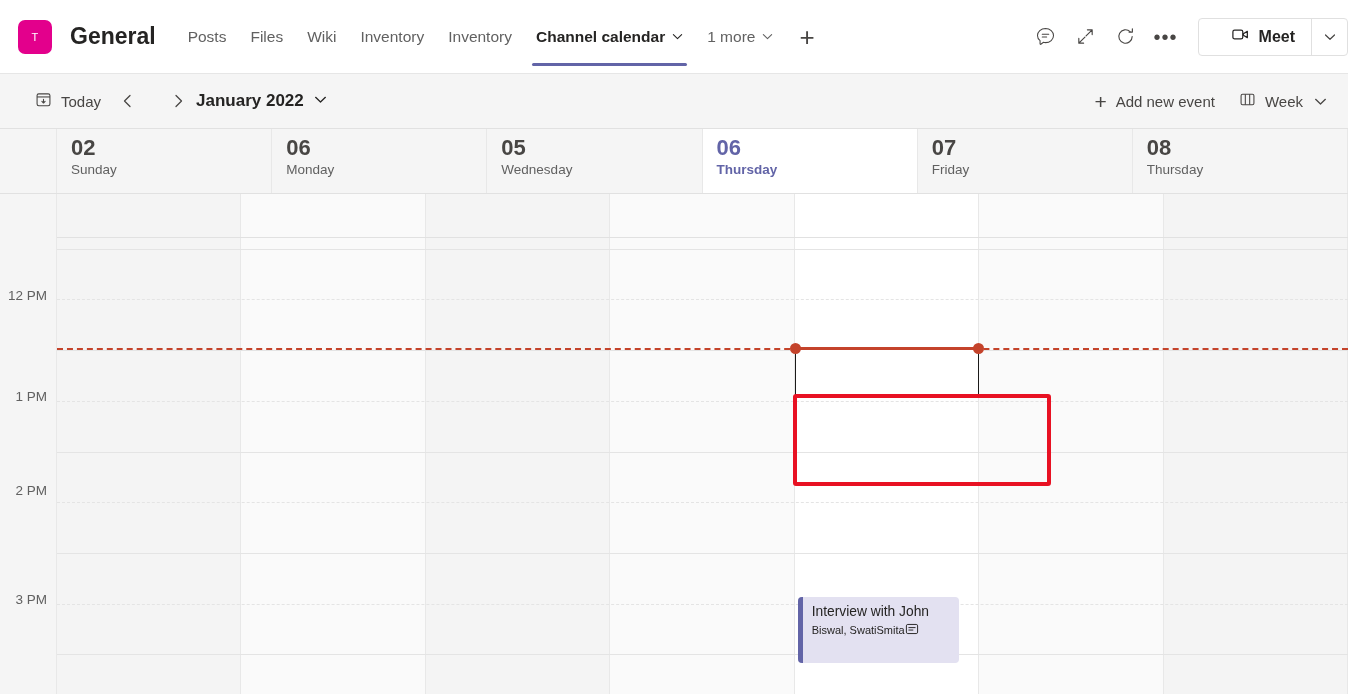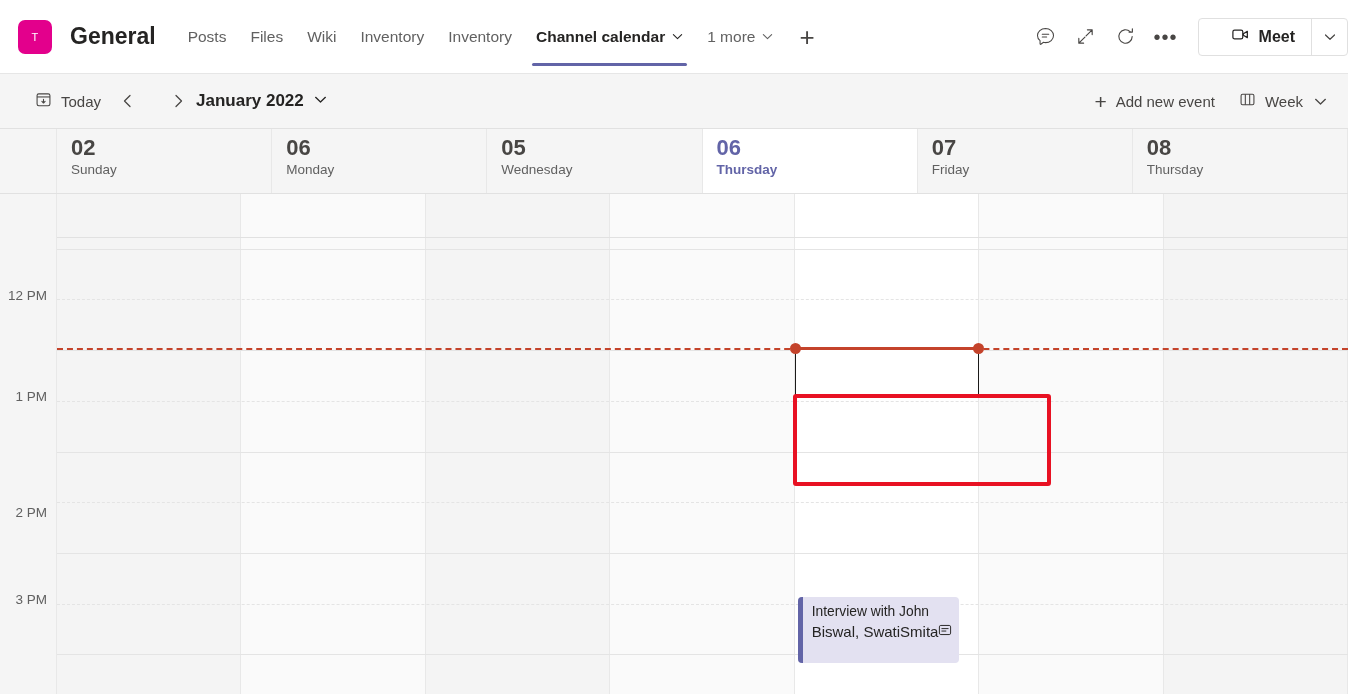--- a/index.html
+++ b/index.html
@@ -322,21 +322,22 @@
     min-width: 0;
   }
   .event-title {
     font-size: 13.8px;
     color: #252423;
     line-height: 1.35;
     white-space: nowrap;
   }
   .event-sub {
     display: flex;
-    font-size: 15px;
+    align-items: center;
+    font-size: 11px;
     color: #252423;
     line-height: 1.35;
     white-space: nowrap;
   }
 
   
   .annot-box {
     position: absolute;
     border: 4px solid #e81123;
     border-radius: 3px;
@@ -504,21 +505,21 @@
   <div class="day-head">
     <div class="day-num">08</div>
     <div class="day-name">Thursday</div>
   </div>
 </div>
 
 <div class="grid-wrap">
   <div class="time-gutter">
     <div class="time-label" style="top:55px;">12 PM</div>
     <div class="time-label" style="top:156px;">1 PM</div>
-    <div class="time-label" style="top:272px;">2 PM</div>
+    <div class="time-label" style="top:250px;">2 PM</div>
     <div class="time-label" style="top:359px;">3 PM</div>
     <div class="time-label" style="top:460px;">4 PM</div>
   </div>
 
   <div class="columns">
     <div class="day-col"></div>
     <div class="day-col alt"></div>
     <div class="day-col"></div>
     <div class="day-col alt"></div>
     <div class="day-col today"></div>

